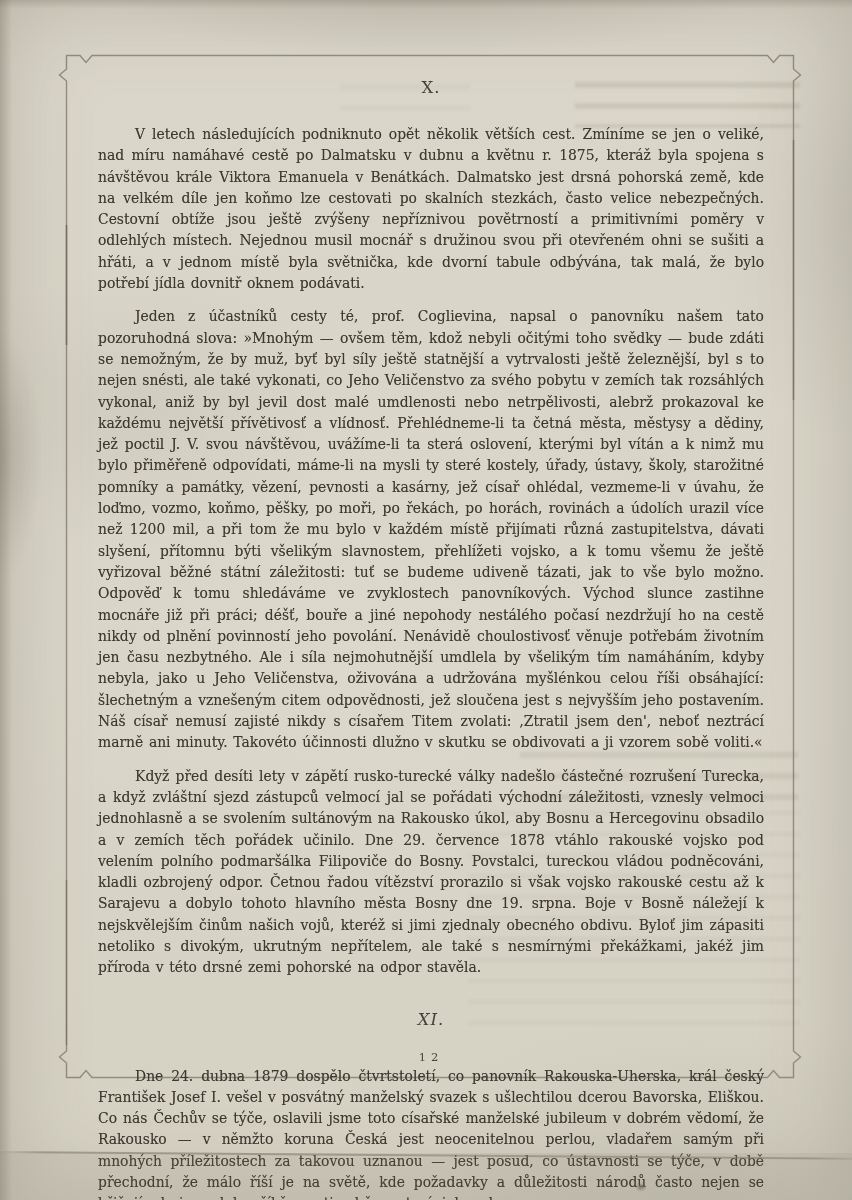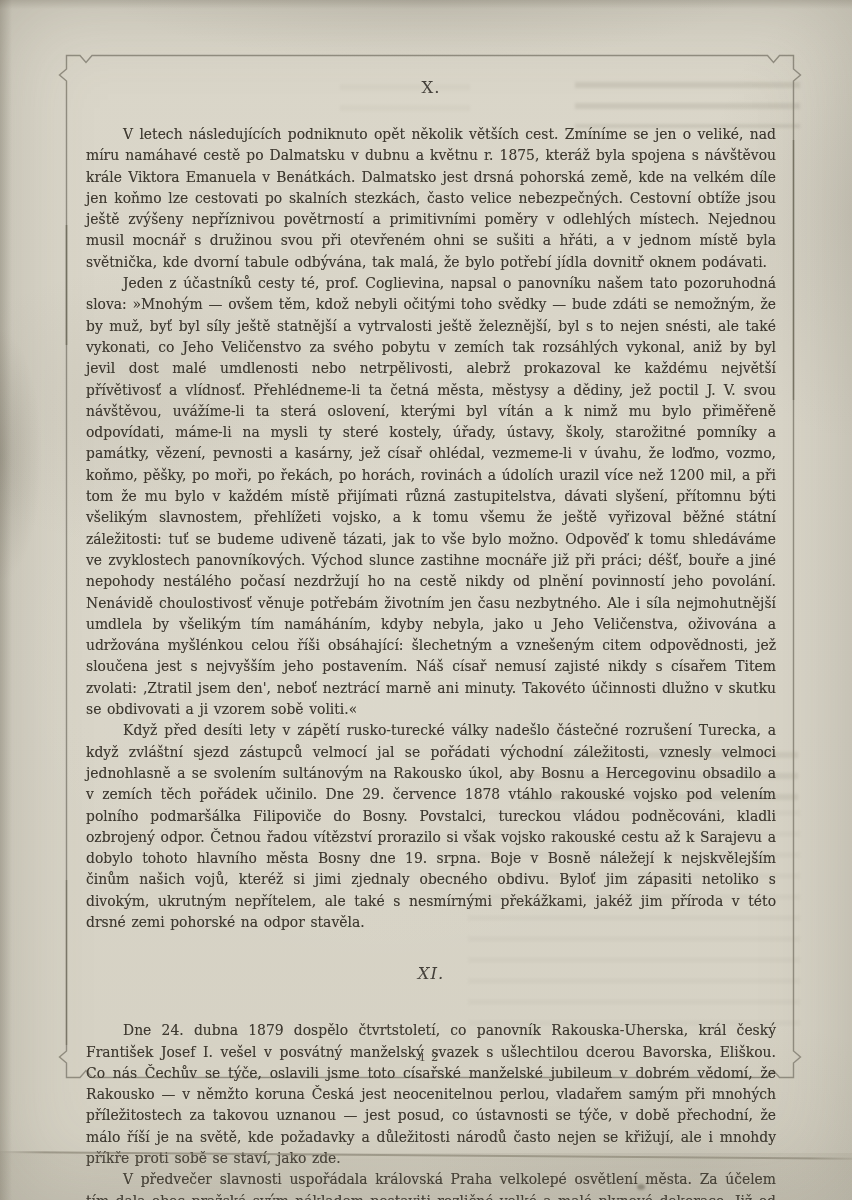--- a/index.html
+++ b/index.html
@@ -29,21 +29,21 @@
     position:absolute;left:86px;top:70px;width:690px;
     color:#3e3930;
   }
   h2.section-heading{
     font-size:16.5px;font-weight:normal;text-align:center;
     letter-spacing:1px;margin:0;color:#44403a;
   }
   h2.hx{margin:8px 0 27px 0;}
   h2.hxi{margin:31px 0 37px 0;font-style:italic;}
   p.body-par{
-    margin:0;
+    margin:12px;
     font-size:13.9px;
     line-height:21.3px;
     text-align:justify;
     text-indent:37px;
     word-spacing:1.2px;
     color:#3e3930;
     text-shadow:0 0 0.5px rgba(62,57,48,0.45);
   }
   .page-number{
     position:absolute;left:86px;top:1050px;width:690px;

